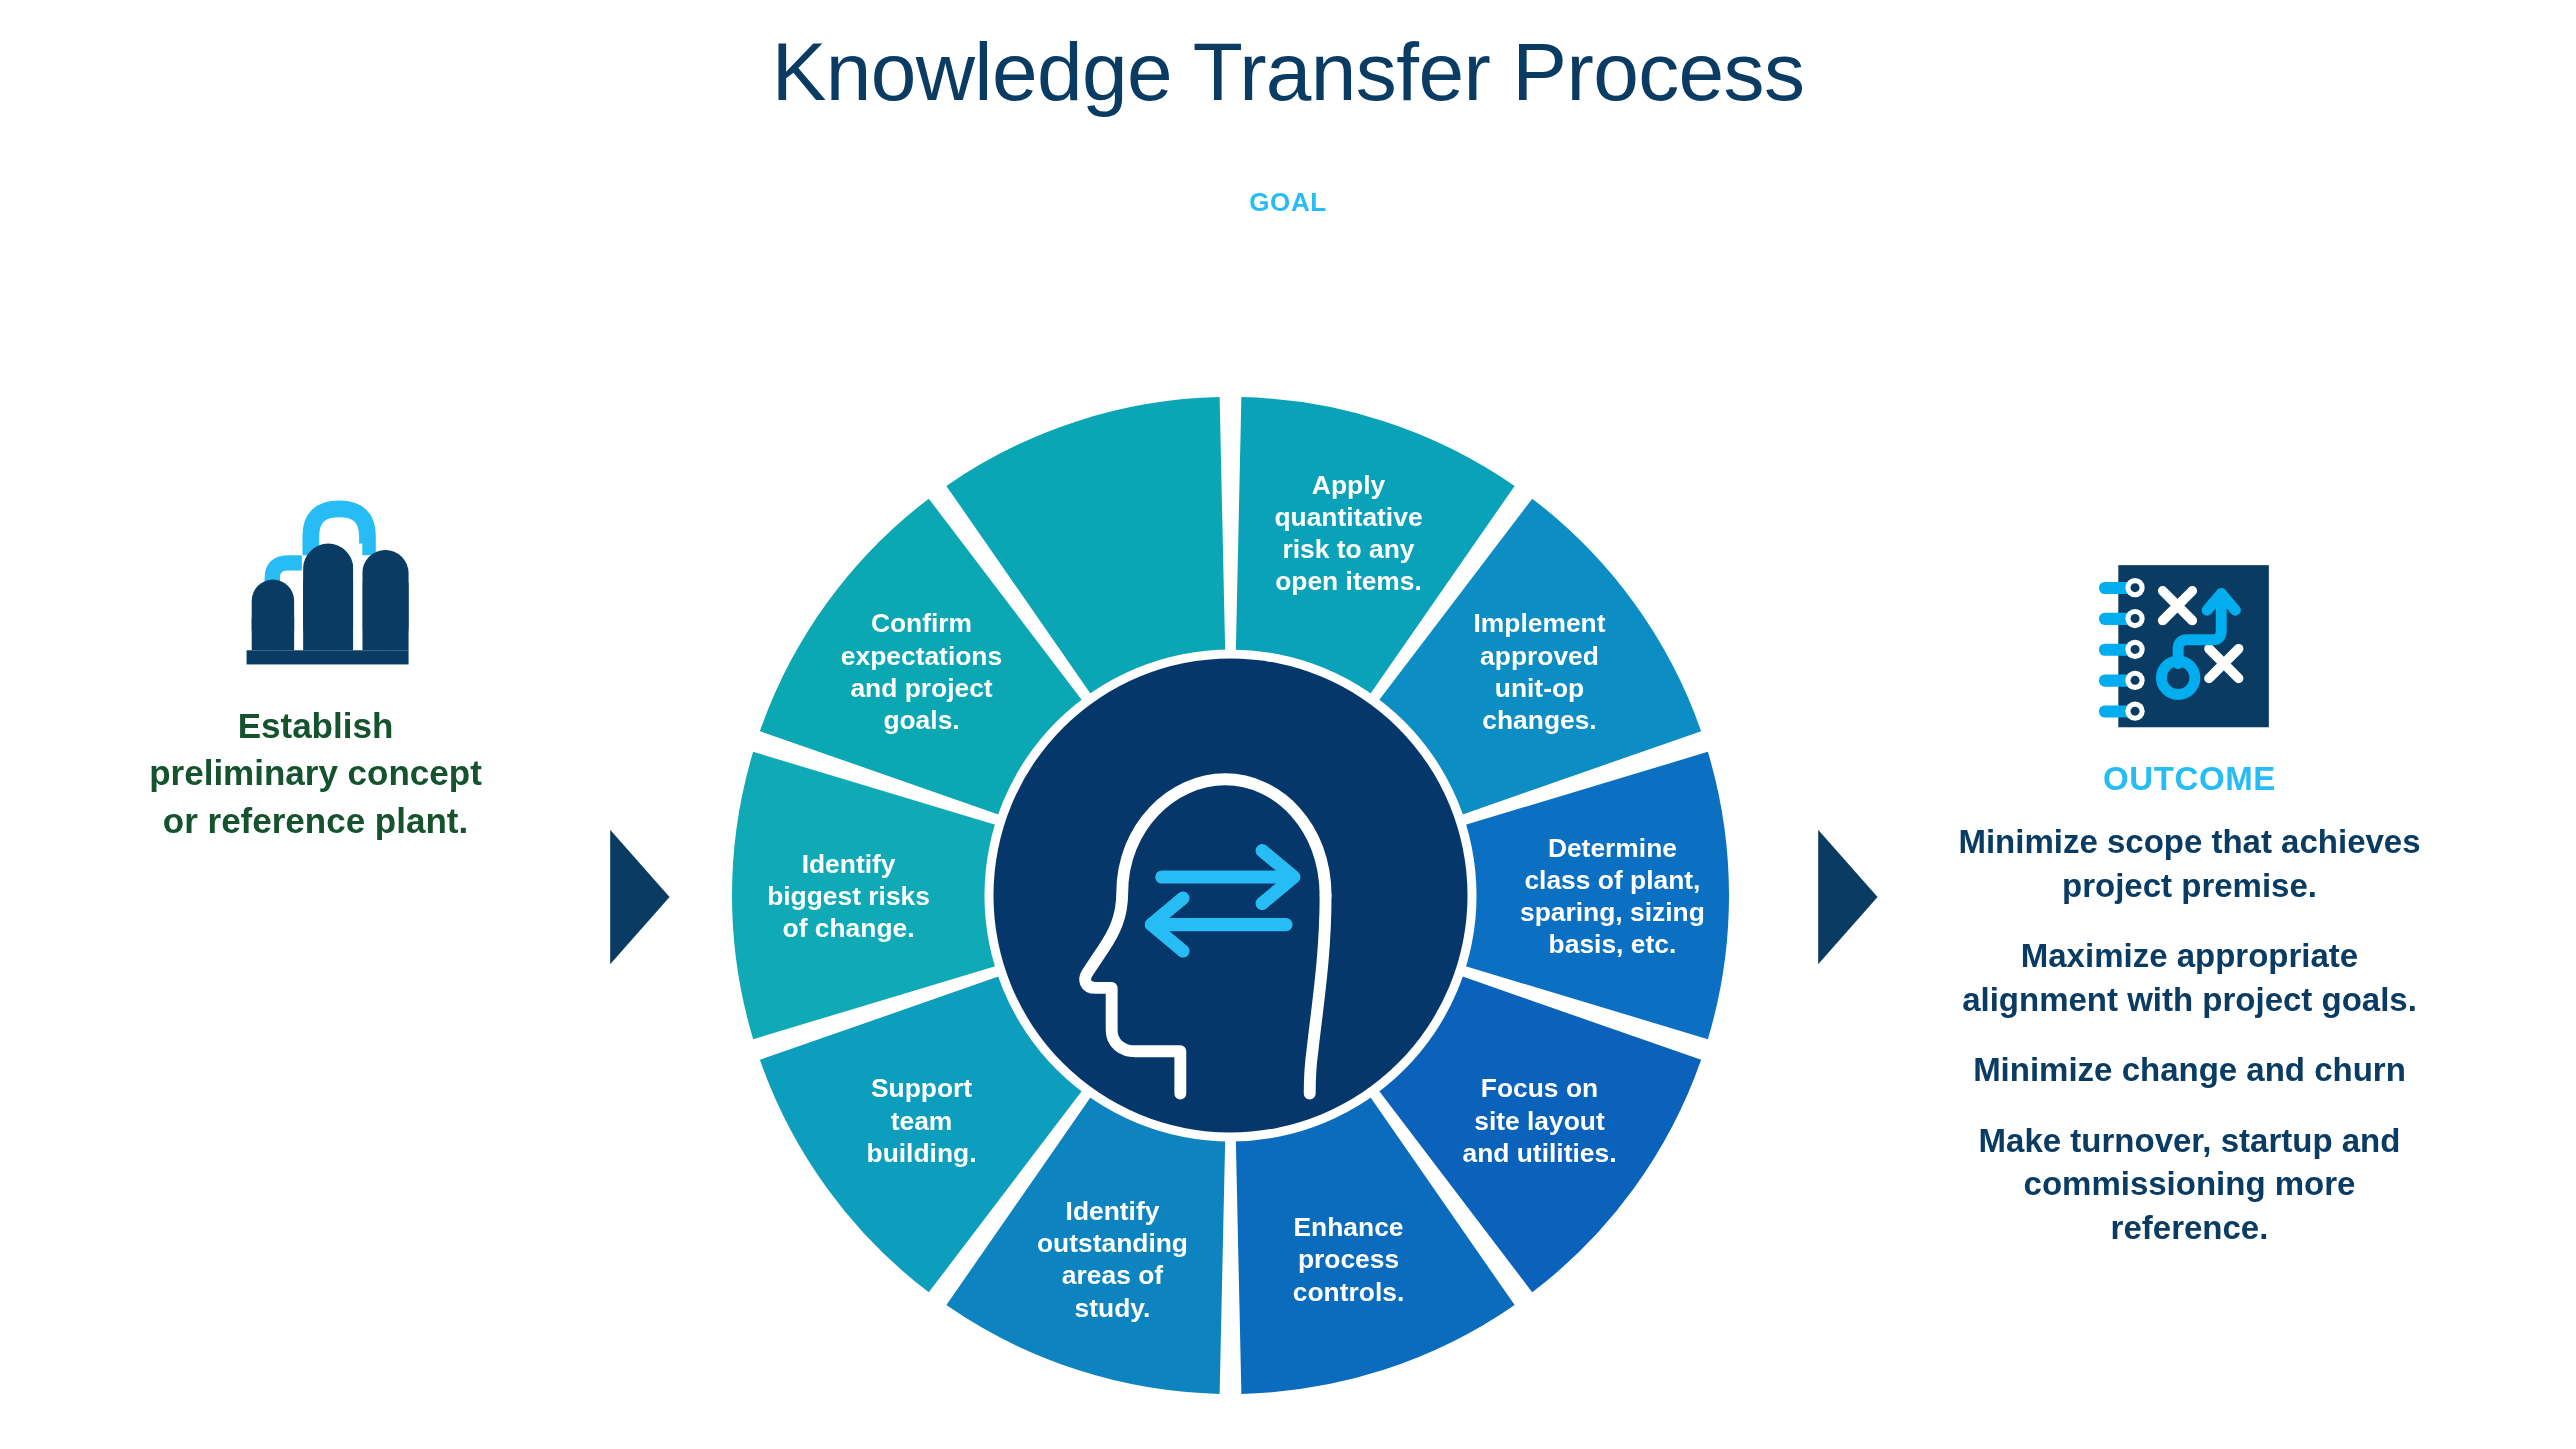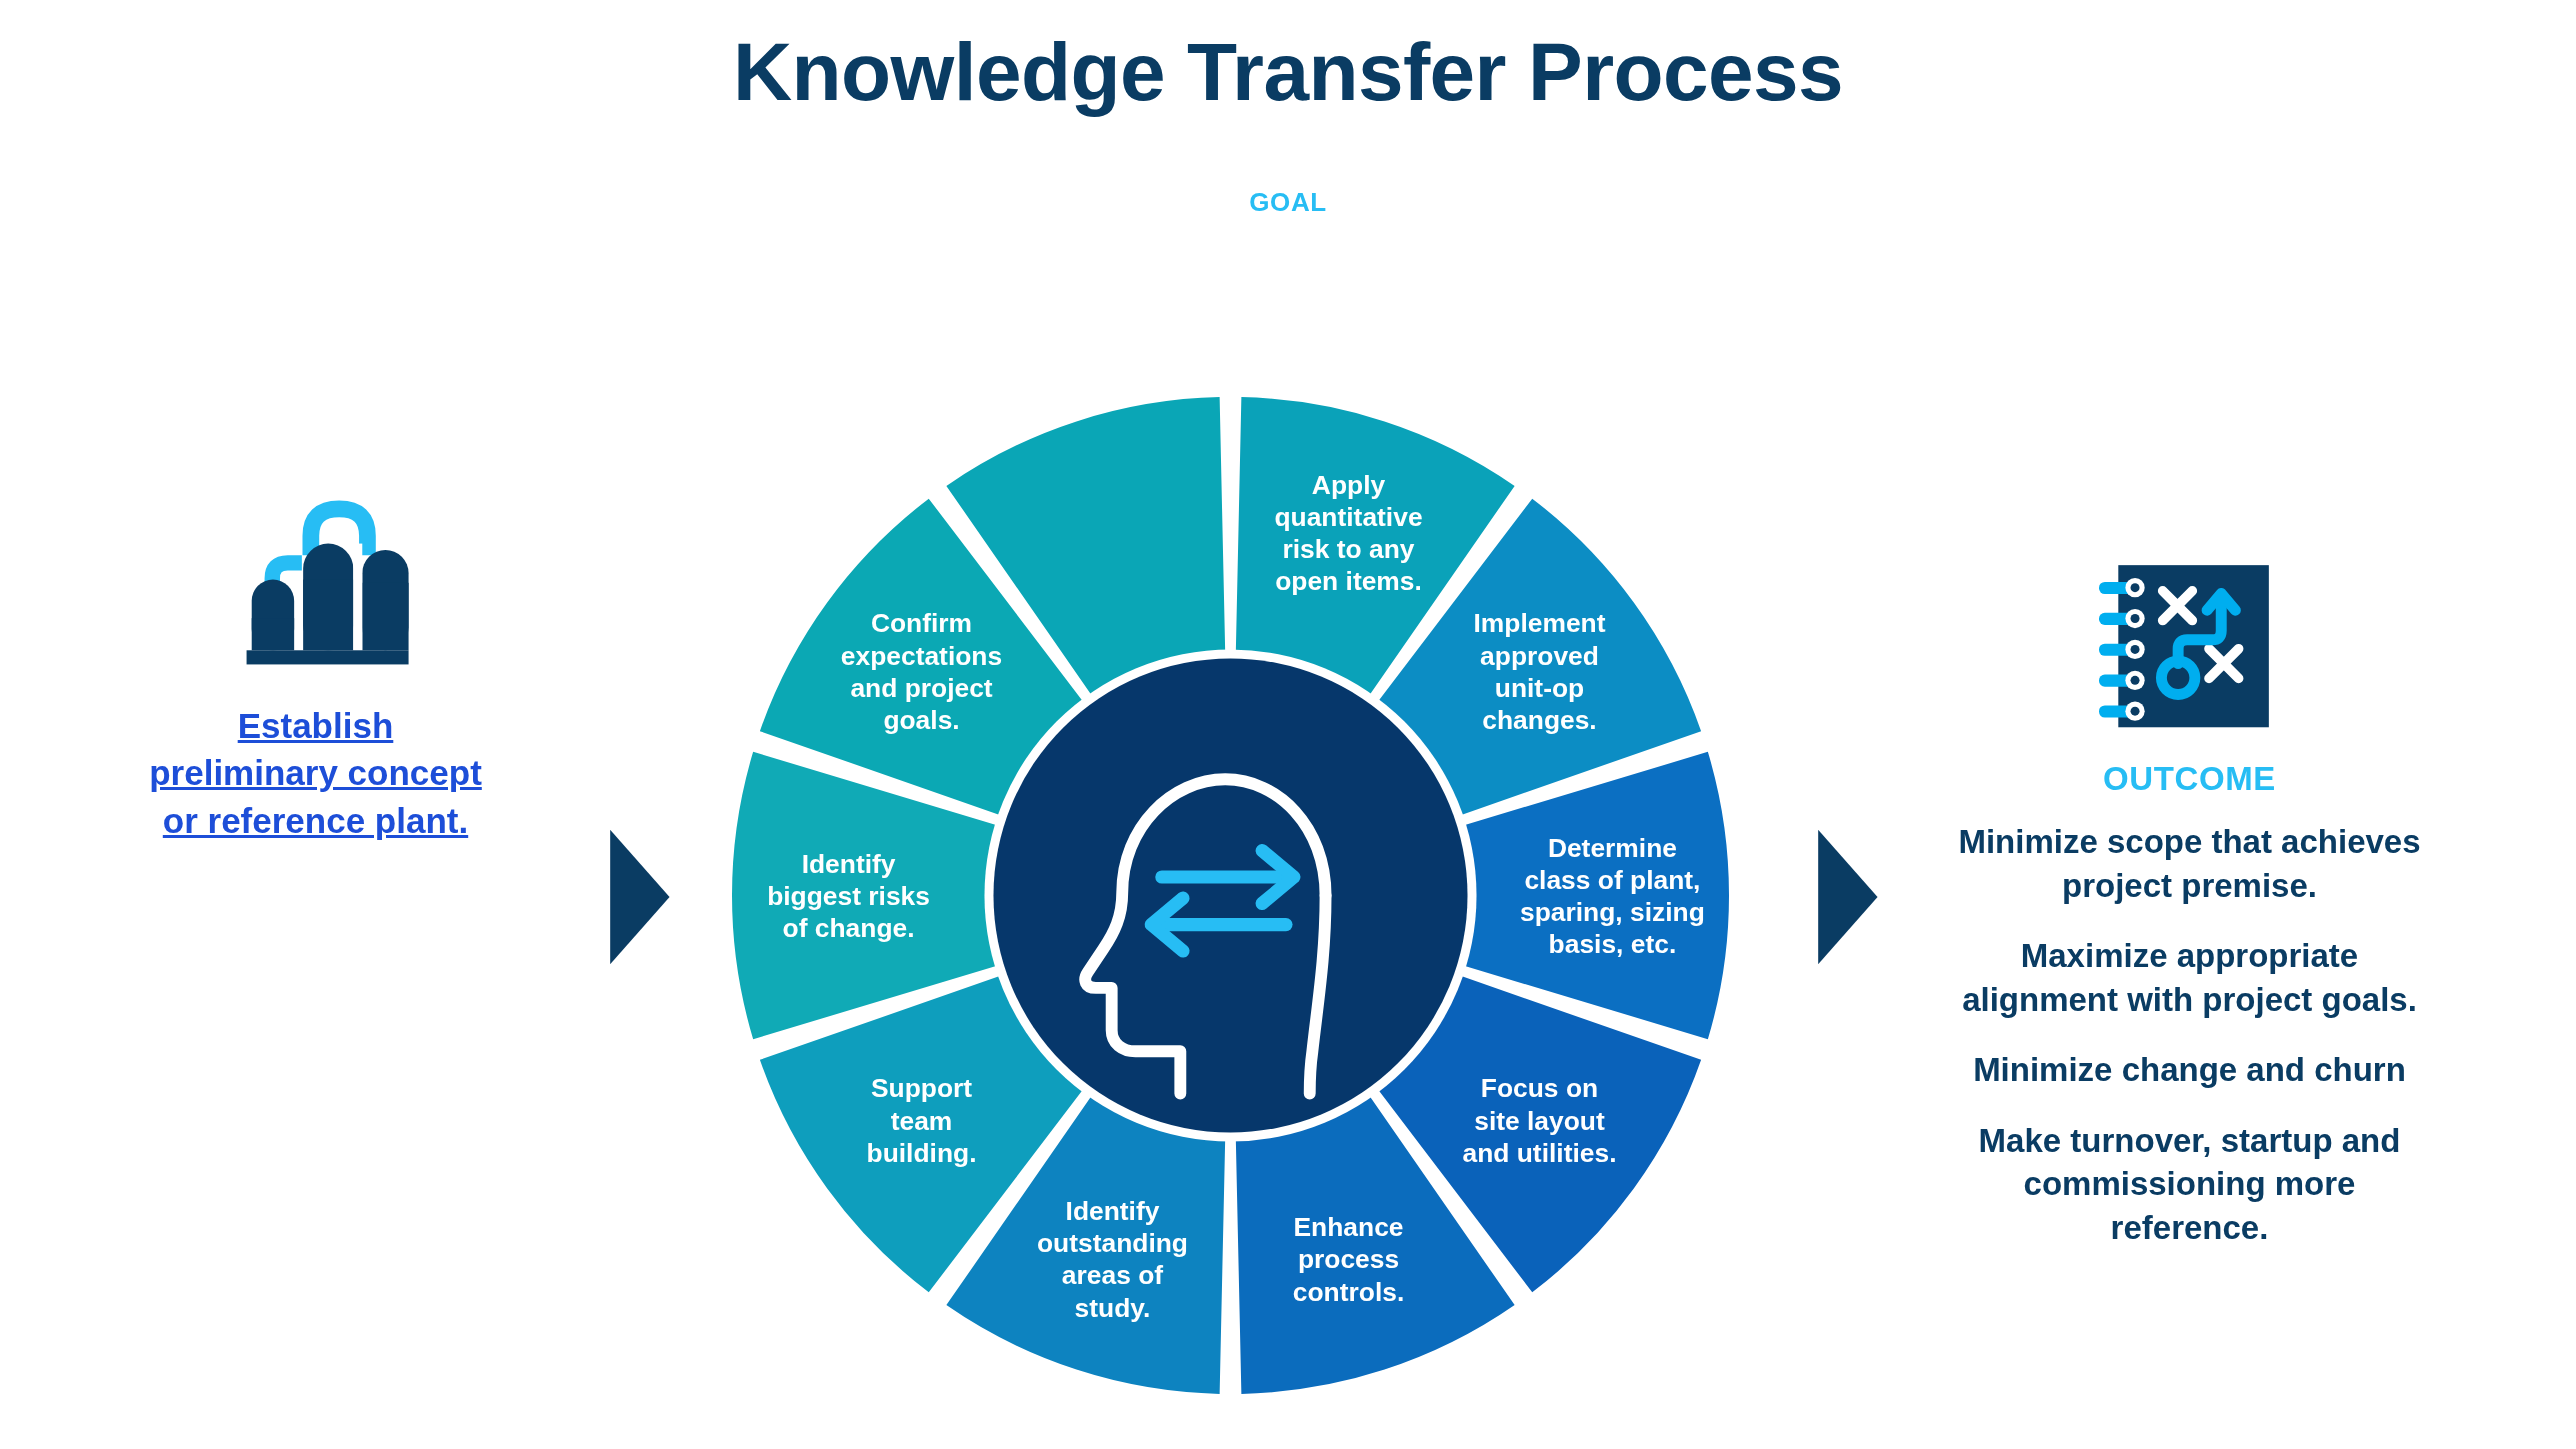--- a/index.html
+++ b/index.html
@@ -10,21 +10,21 @@
     overflow:hidden;
     position:relative;
   }
   .page{position:absolute;inset:0;}
 
   
   #title{
     position:absolute;top:27px;left:0;width:2576px;
     text-align:center;
     font-size:82px;
-    font-weight:700;
+    font-weight:400;
     letter-spacing:-0.6px;
     color:#0a3c63;
     line-height:1.1;
   }
 
   
   #goal-label{
     position:absolute;top:187px;left:0;width:2576px;
     text-align:center;
     font-size:26px;font-weight:700;letter-spacing:0.6px;
@@ -60,21 +60,21 @@
     text-align:center;
   }
   #basis-icon{
     width:206px;height:180px;margin:0 auto 26px auto;display:block;
   }
   #basis-label{
     font-size:33px;font-weight:700;letter-spacing:0.6px;color:#27bdf4;
     margin-bottom:23px;
   }
   #basis-text{
-    font-size:35px;font-weight:700;color:#1d4ed8;line-height:1.35;text-decoration:underline;
+    font-size:35px;font-weight:700;color:#14532d;line-height:1.35;
   }
   #basis-text .ln{display:block;}
 
   
   #outcome-block{
     position:absolute;left:1848px;top:760px;width:683px;
     text-align:center;
   }
   #outcome-icon{
     position:absolute;left:2090px;top:551px;width:193px;height:193px;

